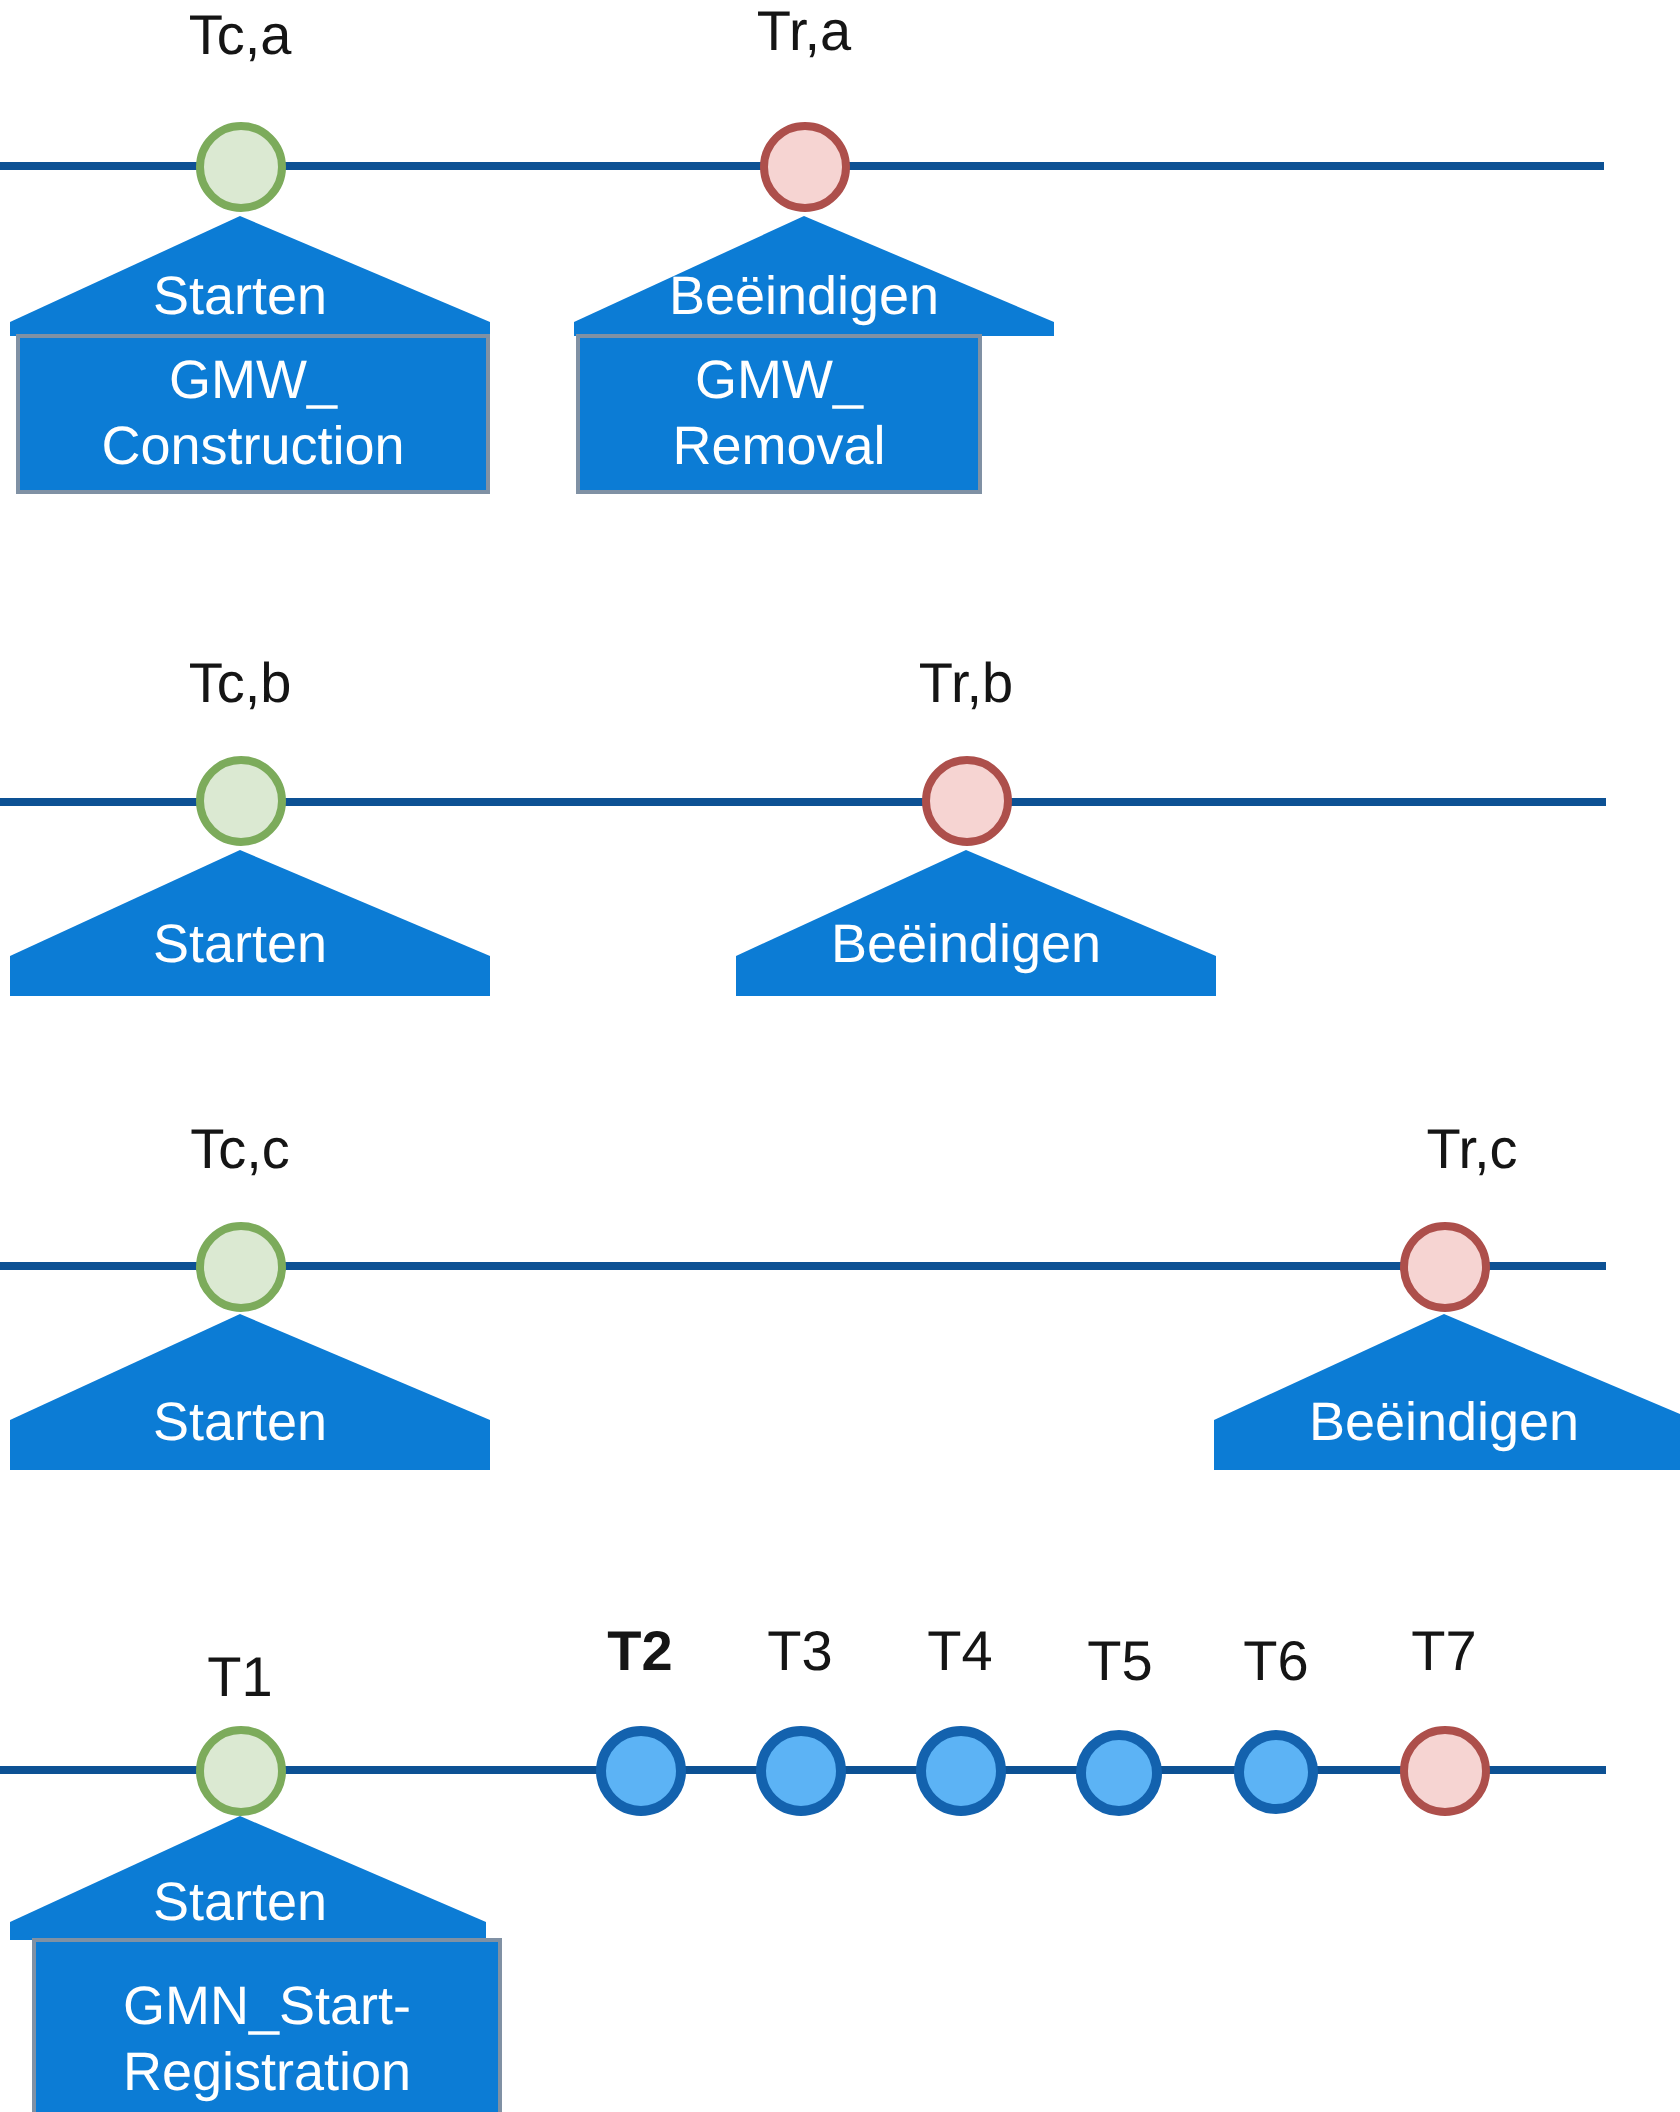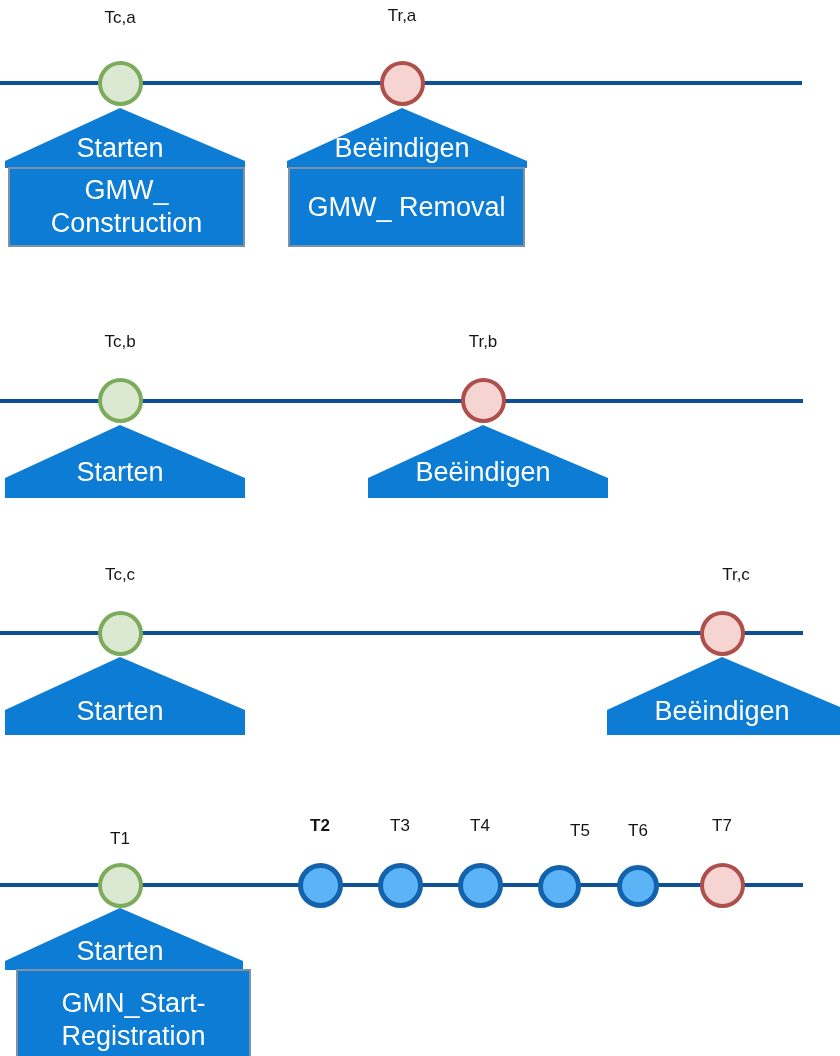--- a/index.html
+++ b/index.html
@@ -41,21 +41,21 @@
     background: #f6d4d2;
     border: 4px solid #ad4f4b;
   }
   .node-mid {
     background: #5cb3f5;
     border: 5px solid #1362ae;
   }
   .node-label {
     position: absolute;
     color: #151515;
-    font-size: 17px;
+    font-size: 28px;
     line-height: 26px;
     text-align: center;
     white-space: nowrap;
     transform: translateX(-50%);
   }
   .marker {
     position: absolute;
   }
   .marker svg {
     display: block;
@@ -105,21 +105,21 @@
     <div class="detail-box" style="left:8px; top:167px; width:237px; height:80px;">
       <span>GMW_ Construction</span>
     </div>
     <div class="marker-caption" style="left:120px; top:133px;">Starten</div>
 
     <div class="marker" style="left:283px; top:108px;">
       <svg width="250" height="60" viewBox="0 0 250 60">
         <polygon points="119,0 244,53 244,60 4,60 4,53" fill="#0c7cd5"></polygon>
       </svg>
     </div>
-    <div class="detail-box" style="left:288px; top:167px; width:237px; height:80px;">
+    <div class="detail-box" style="left:288px; top:167px; width:203px; height:80px;">
       <span>GMW_ Removal</span>
     </div>
     <div class="marker-caption" style="left:402px; top:133px;">Beëindigen</div>
 
     <div class="axis-line" style="left:0px; top:81px; width:802px;"></div>
 
     <div class="node node-start" style="left:98px; top:61px; width:45px; height:45px;"></div>
     <div class="node-label" style="left:120px; top:5px;">Tc,a</div>
 
     <div class="node node-end" style="left:380px; top:61px; width:45px; height:45px;"></div>
@@ -196,21 +196,21 @@
     <div class="node node-mid" style="left:298px; top:863px; width:45px; height:45px;"></div>
     <div class="node-label" style="left:320px; top:813px;font-weight:bold;">T2</div>
 
     <div class="node node-mid" style="left:378px; top:863px; width:45px; height:45px;"></div>
     <div class="node-label" style="left:400px; top:813px;">T3</div>
 
     <div class="node node-mid" style="left:458px; top:863px; width:45px; height:45px;"></div>
     <div class="node-label" style="left:480px; top:813px;">T4</div>
 
     <div class="node node-mid" style="left:538px; top:865px; width:43px; height:43px;"></div>
-    <div class="node-label" style="left:580px; top:818px;text-align:right;">T5</div>
+    <div class="node-label" style="left:560px; top:818px;text-align:right;">T5</div>
 
     <div class="node node-mid" style="left:617px; top:865px; width:42px; height:42px;"></div>
     <div class="node-label" style="left:638px; top:818px;">T6</div>
 
     <div class="node node-end" style="left:700px; top:863px; width:45px; height:45px;"></div>
     <div class="node-label" style="left:722px; top:813px;">T7</div>
   </div>
 
 </div>
 

